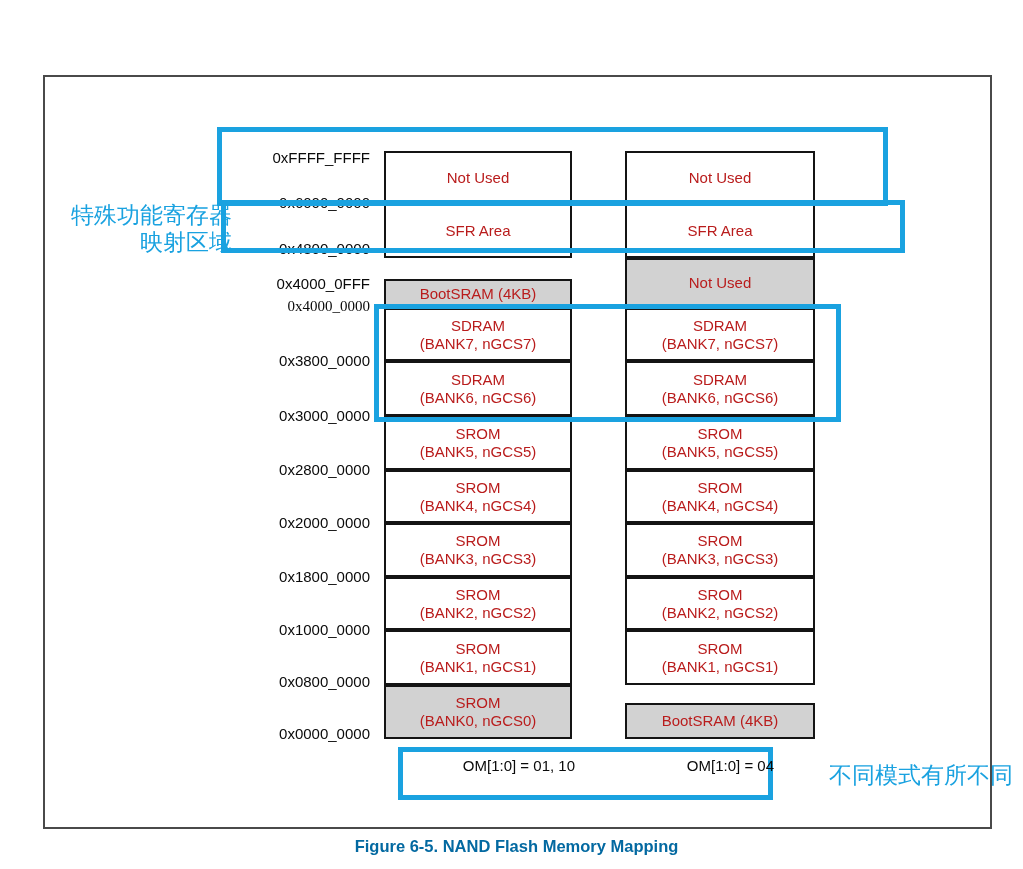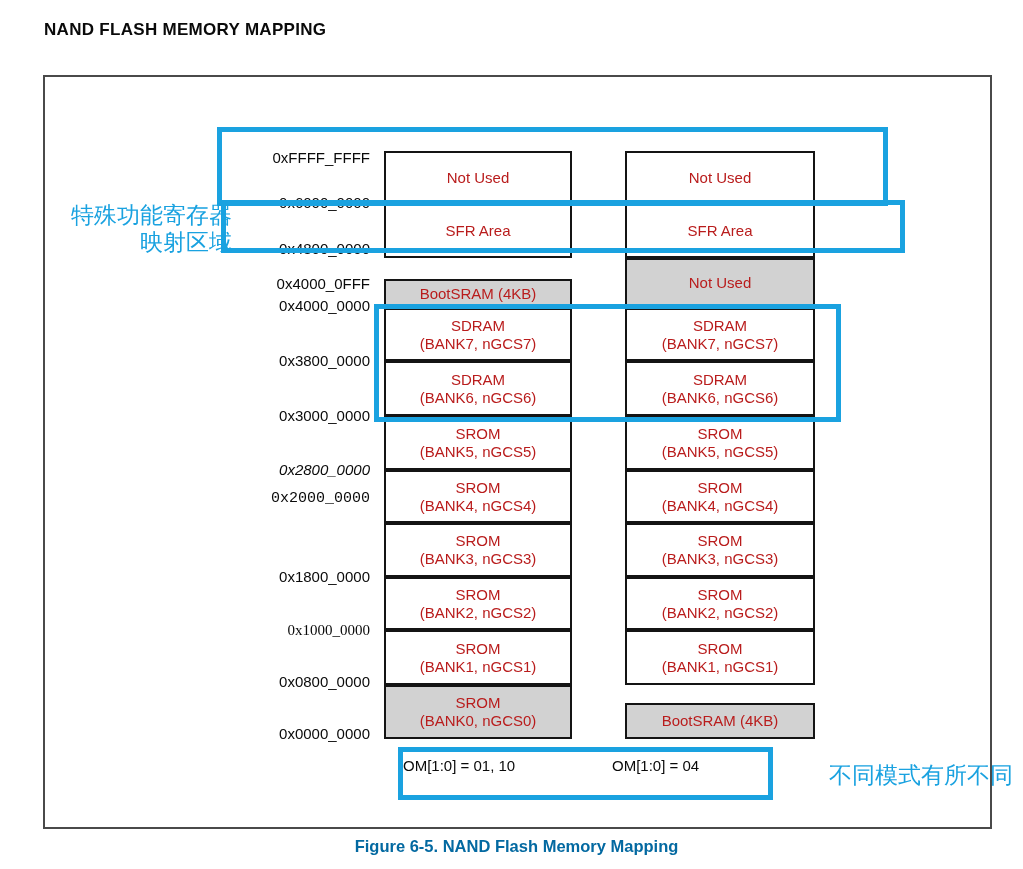--- a/index.html
+++ b/index.html
@@ -25,46 +25,45 @@
   }
   .block.gray{background:#d2d2d2;}
   .hl{position:absolute;border:5px solid #1aa2e0;box-sizing:border-box;pointer-events:none;}
   #hl-notused{left:217px;top:127px;width:671px;height:79px;}
   #hl-sfr{left:221px;top:200px;width:684px;height:53px;}
   #hl-sdram{left:374px;top:304px;width:467px;height:118px;}
   #hl-om{left:398px;top:747px;width:375px;height:53px;}
   .zh{color:#1aa2e0;font-size:23px;line-height:27px;white-space:nowrap;}
   #zh-sfr{right:791px;top:202px;text-align:right;}
   #zh-mode{left:829px;top:762px;}
-  .om-label{position:absolute;top:757px;font-size:15px;text-align:left;color:#0a0a0a;white-space:nowrap;}
+  .om-label{position:absolute;top:757px;font-size:15px;text-align:right;color:#0a0a0a;white-space:nowrap;}
   #om-label-left{left:403px;width:172px;}
   #om-label-right{left:612px;width:162px;}
   #figure-caption{left:43px;top:837px;width:947px;text-align:center;font-size:16.5px;font-weight:bold;color:#0369a1;}
 </style>
 </head>
 <body>
 
 <div id="canvas">
 
-  <div class="abs" id="page-title">NAND FLASH MEMORY MAPPING</div>
 
   <div class="abs" id="outer-box"></div>
 
   <div id="address-col">
       <div class="addr" style="top: 149px;">0xFFFF_FFFF</div>
       <div class="addr" style="top: 194px; margin-left: 16px;">0x6000_0000</div>
       <div class="addr" style="top: 240px;">0x4800_0000</div>
       <div class="addr" style="top: 275px;">0x4000_0FFF</div>
-      <div class="addr" style="top: 297px;">0x4000_0000</div>
+      <div class="addr" style="top: 297px; font-family: Liberation Serif, serif;">0x4000_0000</div>
       <div class="addr" style="top: 352px; margin-left: 45px;">0x3800_0000</div>
       <div class="addr" style="top: 407px;">0x3000_0000</div>
-      <div class="addr" style="top: 461px; font-style: italic;">0x2800_0000</div>
-      <div class="addr" style="top: 490px; font-family: Liberation Mono, monospace;">0x2000_0000</div>
+      <div class="addr" style="top: 461px;">0x2800_0000</div>
+      <div class="addr" style="top: 514px;">0x2000_0000</div>
       <div class="addr" style="top: 568px;">0x1800_0000</div>
-      <div class="addr" style="top: 621px; font-family: Liberation Serif, serif;">0x1000_0000</div>
+      <div class="addr" style="top: 621px;">0x1000_0000</div>
       <div class="addr" style="top: 673px;">0x0800_0000</div>
       <div class="addr" style="top: 725px;">0x0000_0000</div>
     </div>
 
   <div class="memcol" id="memcol-left">
       <div class="block" style="top: 151px; height: 53px;">
         <div>Not Used</div>
       </div>
       <div class="block" style="top: 204px; height: 54px;">
         <div>SFR Area</div>

